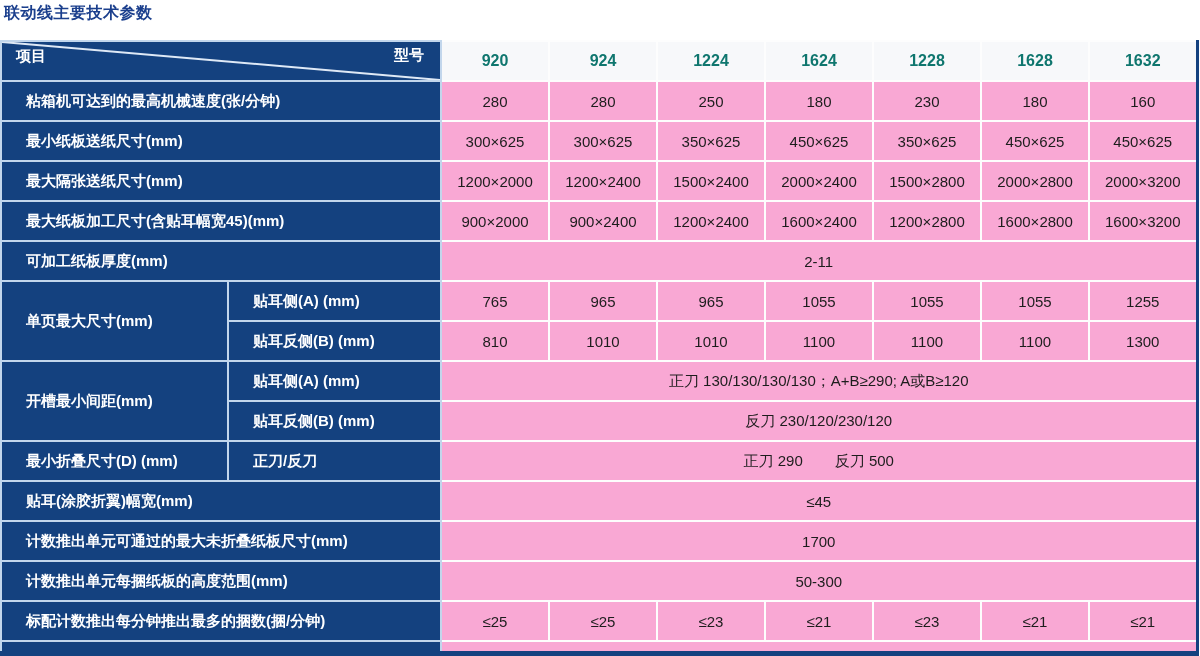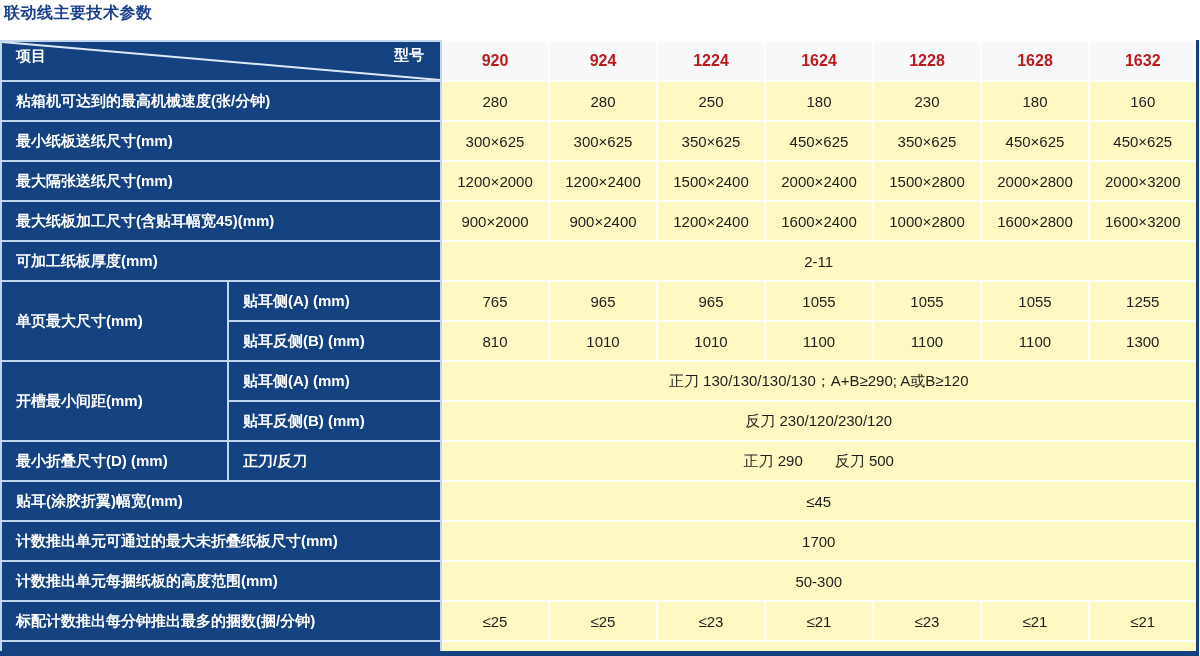--- a/index.html
+++ b/index.html
@@ -14,33 +14,33 @@
     border-collapse:collapse;table-layout:fixed;width:1197px;
     border-top:2px solid #e9ecf1;
     border-right:3px solid #14417f;
   }
   col.c-label1{width:227px;}
   col.c-label2{width:213px;}
   col.c-data{width:108px;}
   td{height:38px;padding:0;vertical-align:middle;}
   td.blue{
     background:#14417f;color:#ffffff;font-weight:bold;font-size:15px;
-    padding-left:14px;text-align:left;
+    padding-left:24px;text-align:left;
     border:2px solid #c2d6ec;
   }
   td.corner{position:relative;padding:0;}
   .corner-svg{position:absolute;left:0;top:0;width:100%;height:100%;}
   .corner-item{position:absolute;left:14px;bottom:14px;font-size:15px;font-weight:bold;color:#fff;}
   .corner-model{position:absolute;right:16px;top:4px;font-size:15px;font-weight:bold;color:#fff;margin-left:8px;}
   td.data{
-    background:#fef9c3;color:#1d1d1d;font-size:15px;text-align:center;
+    background:#f9a8d4;color:#1d1d1d;font-size:15px;text-align:center;
     border:2px solid #fdfdfd;
   }
   td.model{
-    background:#f7f8fa;color:#b91c1c;font-size:16px;font-weight:bold;text-align:center;
+    background:#f7f8fa;color:#0f766e;font-size:16px;font-weight:bold;text-align:center;
     border:2px solid #fdfdfd;
     margin-left:35px;
   }
   td.merged{text-align:center;}
   .fold-pair{display:flex;justify-content:center;gap:32px;}
   .bottom-bar{
     position:absolute;left:0;top:651px;width:1197px;height:5px;background:#14417f;
   }
 </style>
 </head>
@@ -112,21 +112,21 @@
       <td class="data">2000×2800</td>
       <td class="data">2000×3200</td>
     </tr>
 
     <tr>
       <td class="blue" colspan="2">最大纸板加工尺寸(含贴耳幅宽45)(mm)</td>
       <td class="data">900×2000</td>
       <td class="data">900×2400</td>
       <td class="data">1200×2400</td>
       <td class="data">1600×2400</td>
-      <td class="data">1000×2800</td>
+      <td class="data">1200×2800</td>
       <td class="data">1600×2800</td>
       <td class="data">1600×3200</td>
     </tr>
 
     <tr>
       <td class="blue" colspan="2">可加工纸板厚度(mm)</td>
       <td class="data merged" colspan="7">2-11</td>
     </tr>
 
     <tr>

